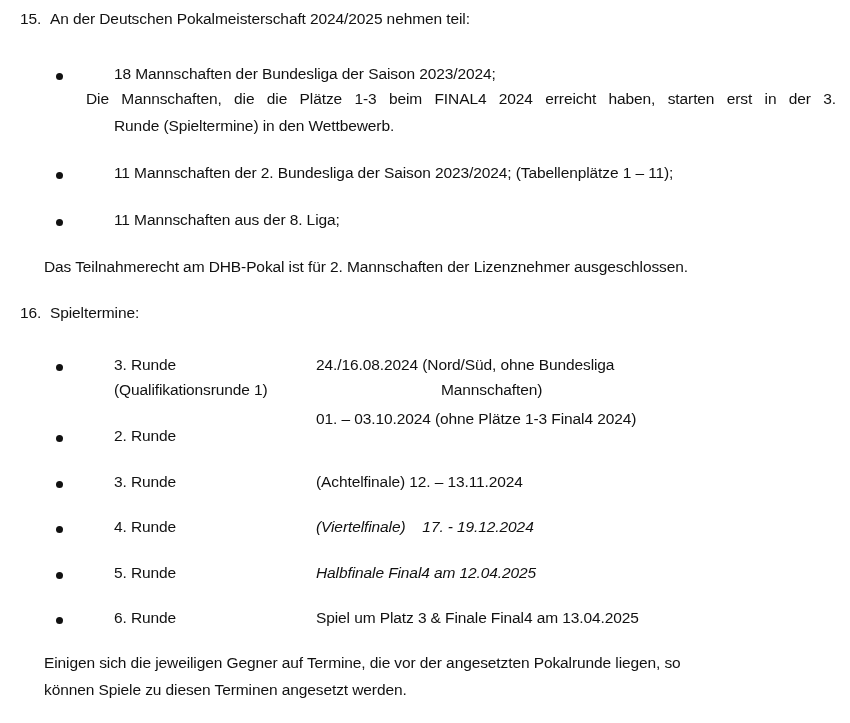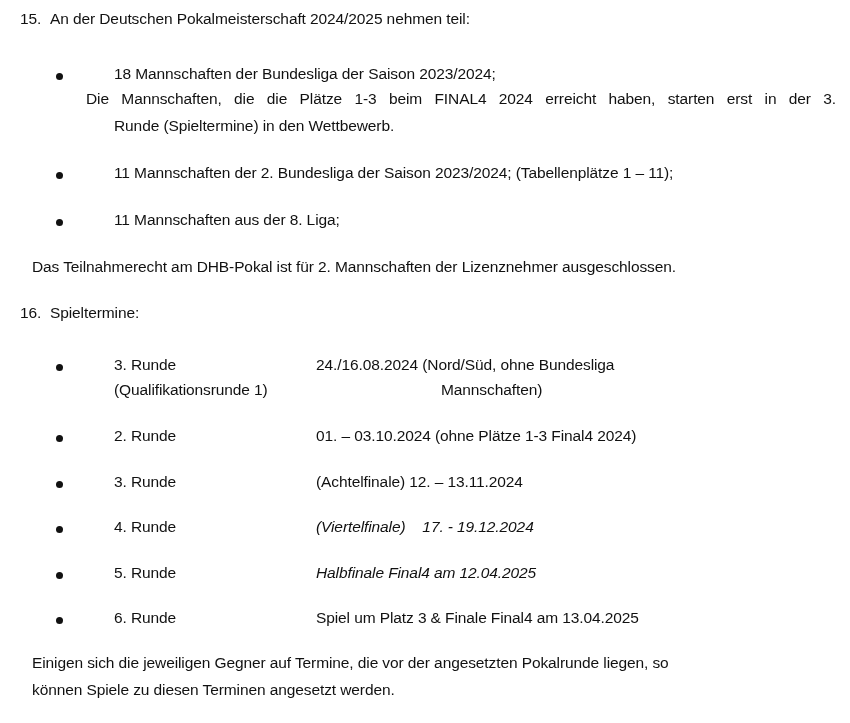--- a/index.html
+++ b/index.html
@@ -28,21 +28,21 @@
       background: #111111;
     }
     .btext { left: 86px; margin-left: 28px; }
     .col2 { left: 316px; }
     .justify-line {
       left: 86px;
       width: 750px;
       text-align: justify;
       text-align-last: justify;
     }
-    .para { left: 32px; }
+    .para { left: 44px; }
   </style>
 </head>
 <body>
 
 <div>
 
   <div>
     <span class="abs num" style="top:10px;">15.</span>
     <span class="abs numtext" style="top:10px;">An der Deutschen Pokalmeisterschaft 2024/2025 nehmen teil:</span>
 
@@ -65,21 +65,21 @@
     <span class="abs numtext" style="top:304px;">Spieltermine:</span>
 
     <span class="abs bullet" style="top:364px;"></span>
     <span class="abs btext" style="top:356px;">3. Runde</span>
     <span class="abs btext" style="top:381px;">(Qualifikationsrunde 1)</span>
     <span class="abs col2" style="top:356px;">24./16.08.2024 (Nord/Süd, ohne Bundesliga</span>
     <span class="abs" style="left:441px; top:381px;">Mannschaften)</span>
 
     <span class="abs bullet" style="top:435px;"></span>
     <span class="abs btext" style="top:427px;">2. Runde</span>
-    <span class="abs col2" style="top:427px;text-align:center;">01. – 03.10.2024 (ohne Plätze 1-3 Final4 2024)</span>
+    <span class="abs col2" style="top:410px;text-align:center;">01. – 03.10.2024 (ohne Plätze 1-3 Final4 2024)</span>
 
     <span class="abs bullet" style="top:481px;"></span>
     <span class="abs btext" style="top:473px;">3. Runde</span>
     <span class="abs col2" style="top:473px;">(Achtelfinale) 12. – 13.11.2024</span>
 
     <span class="abs bullet" style="top:526px;"></span>
     <span class="abs btext" style="top:518px;">4. Runde</span>
     <span class="abs col2" style="top:518px; white-space:pre;font-style:italic;">(Viertelfinale)    17. - 19.12.2024</span>
 
     <span class="abs bullet" style="top:572px;"></span>

